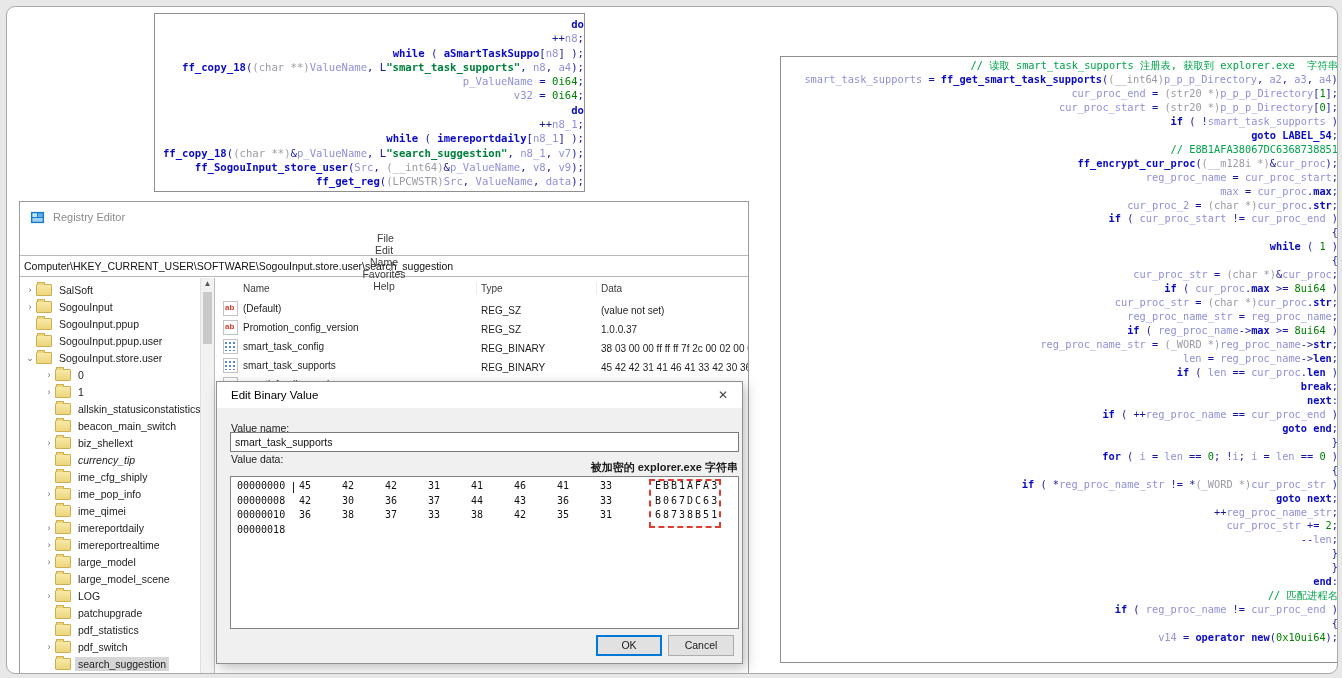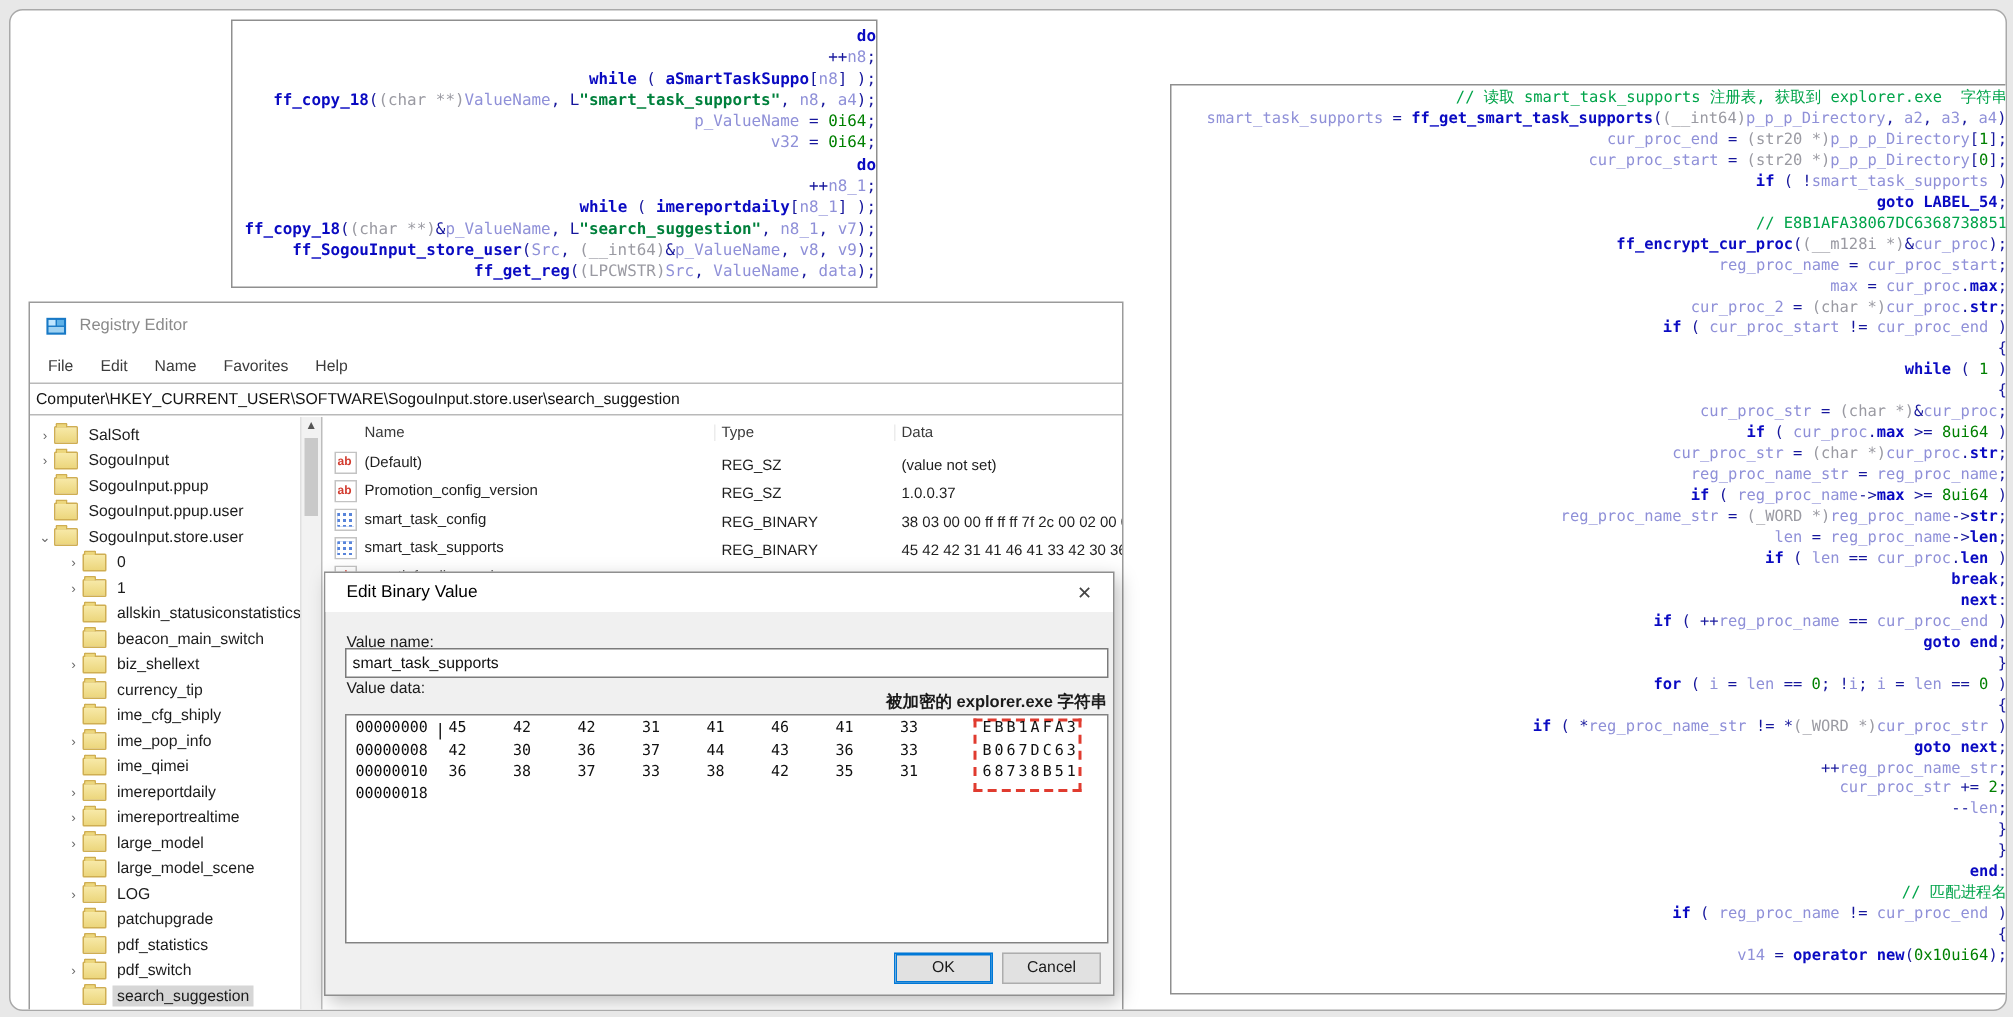--- a/index.html
+++ b/index.html
@@ -16,21 +16,21 @@
   .tok-v{color:#8f90d8;}
   .tok-s{color:#00803c;font-weight:bold;}
   .tok-c{color:#00a44a;}
   .tok-t{color:#9a9aa2;}
   .tok-n{color:#008000;}
 
   
   #regwin{position:absolute;left:12px;top:194px;width:728px;height:520px;background:#fff;border:1px solid #9b9b9b;}
   .titlebar{height:30px;display:flex;align-items:center;padding-left:10px;background:#fff;}
   .win-title{color:#8a8a8a;font-size:11px;margin-left:8px;}
-  .menubar{height:23px;display:flex;align-items:center;font-size:10.5px;color:#3c3c3c;}
+  .menubar{height:23px;display:flex;align-items:center;font-size:10.5px;color:#3c3c3c;flex-direction:column;}
   .menu-item{padding:0 9px;}
   .menu-item:first-child{padding-left:12px;}
   .addressbar{height:20px;border-top:1px solid #b9b9b9;border-bottom:1px solid #b9b9b9;background:#fff;font-size:10.5px;color:#111;line-height:20px;padding-left:4px;white-space:nowrap;overflow:hidden;}
   .regbody{position:absolute;top:76px;bottom:0;left:0;right:0;display:flex;}
   .treepane{width:180px;overflow:hidden;padding-top:3px;font-size:10.5px;}
   .tree-row{height:17px;display:flex;align-items:center;white-space:nowrap;}
   .tw-arrow{width:12px;text-align:center;color:#6a6a6a;font-size:9px;flex:none;}
   .folder{width:14px;height:10px;background:linear-gradient(#f7e9a8,#ecd67c);border:1px solid #cfae52;border-radius:1px;margin-right:4px;position:relative;flex:none;}
   .folder::before{content:"";position:absolute;left:0;top:-3px;width:6px;height:2px;background:#ecd67c;border:1px solid #cfae52;border-bottom:none;border-radius:1px 1px 0 0;}
   .tree-label{padding:1px 3px;color:#1c1c1c;}
@@ -198,21 +198,21 @@
             <div class="tree-row" style="padding-left: 23px;">
               <span class="tw-arrow"></span>
               <span class="folder"></span>
               <span class="tree-label">beacon_main_switch</span>
             </div>
             <div class="tree-row" style="padding-left: 23px;">
               <span class="tw-arrow">›</span>
               <span class="folder"></span>
               <span class="tree-label">biz_shellext</span>
             </div>
-            <div class="tree-row" style="padding-left: 23px;">
+            <div class="tree-row" style="padding-left: 23px; font-style: italic;">
               <span class="tw-arrow"></span>
               <span class="folder"></span>
               <span class="tree-label">currency_tip</span>
             </div>
             <div class="tree-row" style="padding-left: 23px;">
               <span class="tw-arrow"></span>
               <span class="folder"></span>
               <span class="tree-label">ime_cfg_shiply</span>
             </div>
             <div class="tree-row" style="padding-left: 23px;">

